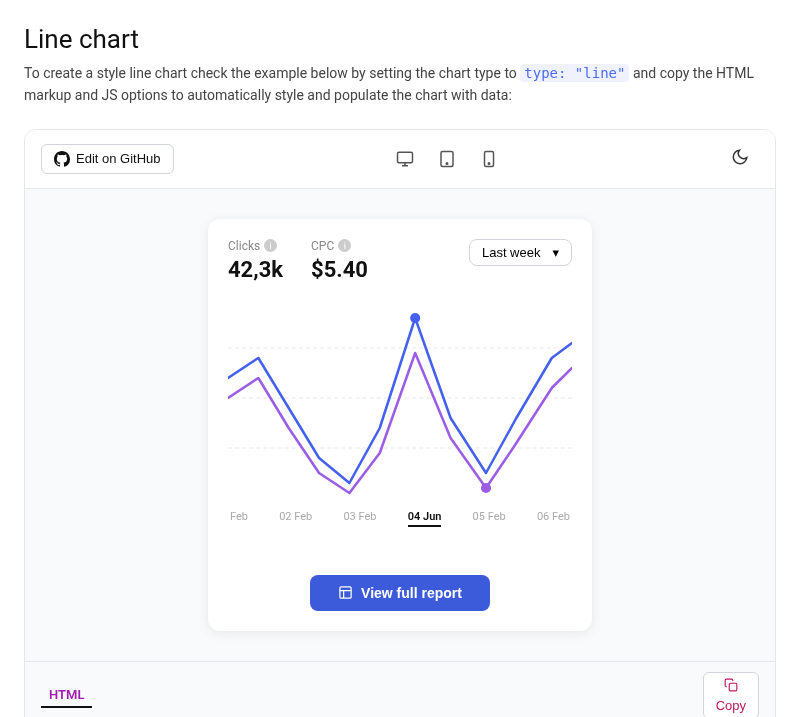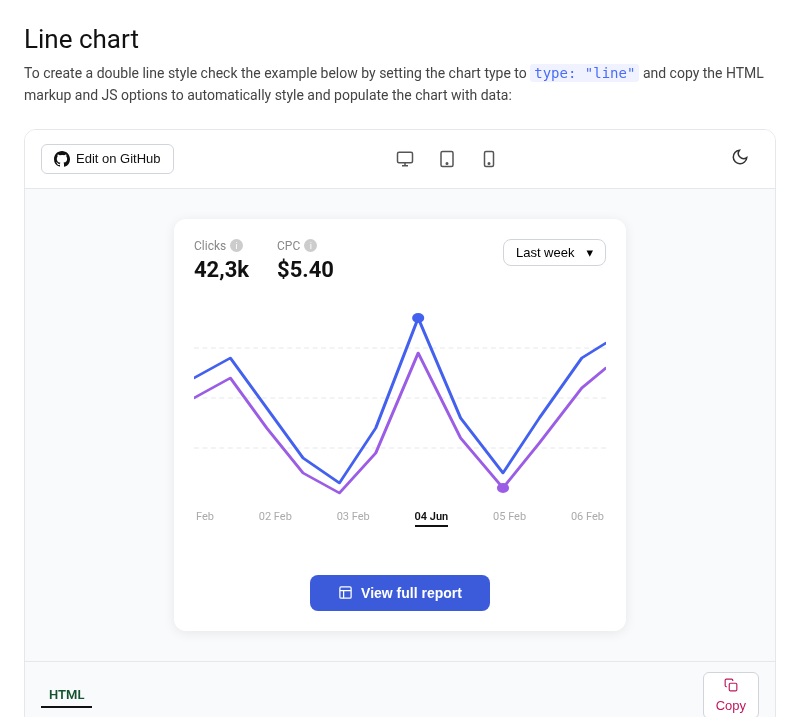--- a/index.html
+++ b/index.html
@@ -93,21 +93,21 @@
       padding: 30px 20px;
       display: flex;
       justify-content: center;
     }
 
     .chart-card {
       background: #fff;
       border-radius: 12px;
       padding: 20px;
       box-shadow: 0 2px 12px rgba(0,0,0,0.08);
-      width: 452px;
+      width: 384px;
     }
 
     .chart-header {
       display: flex;
       align-items: flex-start;
       justify-content: space-between;
       margin-bottom: 16px;
     }
 
     .chart-metrics {
@@ -244,21 +244,21 @@
       align-items: center;
       justify-content: space-between;
       background: #f9fafb;
       border-top: 1px solid #e5e7eb;
       padding: 10px 16px;
     }
 
     .code-tab {
       font-size: 13px;
       font-weight: 600;
-      color: #14532d;
+      color: #a21caf;
       padding: 4px 8px;
       border-bottom: 2px solid #111;
       cursor: pointer;
     }
 
     .copy-btn {
       display: flex;
       align-items: center;
       gap: 6px;
       border: 1px solid #d1d5db;
@@ -282,21 +282,21 @@
       overflow: hidden;
       text-overflow: ellipsis;
     }
   </style>
 </head>
 <body>
 
 <h1 class="page-title">Line chart</h1>
 
 <p class="description">
-  <span>To create a double line style check the example below by setting the chart type to </span><code>type: "line"</code><span> and copy the HTML markup and JS options to automatically style and populate the chart with data:</span>
+  <span>To create a style line chart check the example below by setting the chart type to </span><code>type: "line"</code><span> and copy the HTML markup and JS options to automatically style and populate the chart with data:</span>
 </p>
 
 <div class="demo-container">
 
   <div class="demo-toolbar">
     <button class="edit-github-btn">
       <svg width="16" height="16" viewBox="0 0 16 16" fill="currentColor">
         <path d="M8 0C3.58 0 0 3.58 0 8a8 8 0 005.47 7.59c.4.07.55-.17.55-.38v-1.34C3.73 14.3 3.26 12.9 3.26 12.9c-.36-.92-.88-1.17-.88-1.17-.72-.49.05-.48.05-.48.8.06 1.22.82 1.22.82.71 1.21 1.86.86 2.31.66.07-.51.28-.86.5-1.06-1.77-.2-3.63-.88-3.63-3.93 0-.87.31-1.58.82-2.13-.08-.2-.36-1.01.08-2.1 0 0 .67-.21 2.2.82A7.65 7.65 0 018 4.07c.68 0 1.36.09 2 .27 1.52-1.03 2.2-.82 2.2-.82.44 1.09.16 1.9.08 2.1.51.55.82 1.26.82 2.13 0 3.06-1.86 3.73-3.64 3.92.29.25.54.73.54 1.48v2.19c0 .21.15.46.55.38A8 8 0 0016 8c0-4.42-3.58-8-8-8z"></path>
       </svg>
       <span>Edit on GitHub</span>

